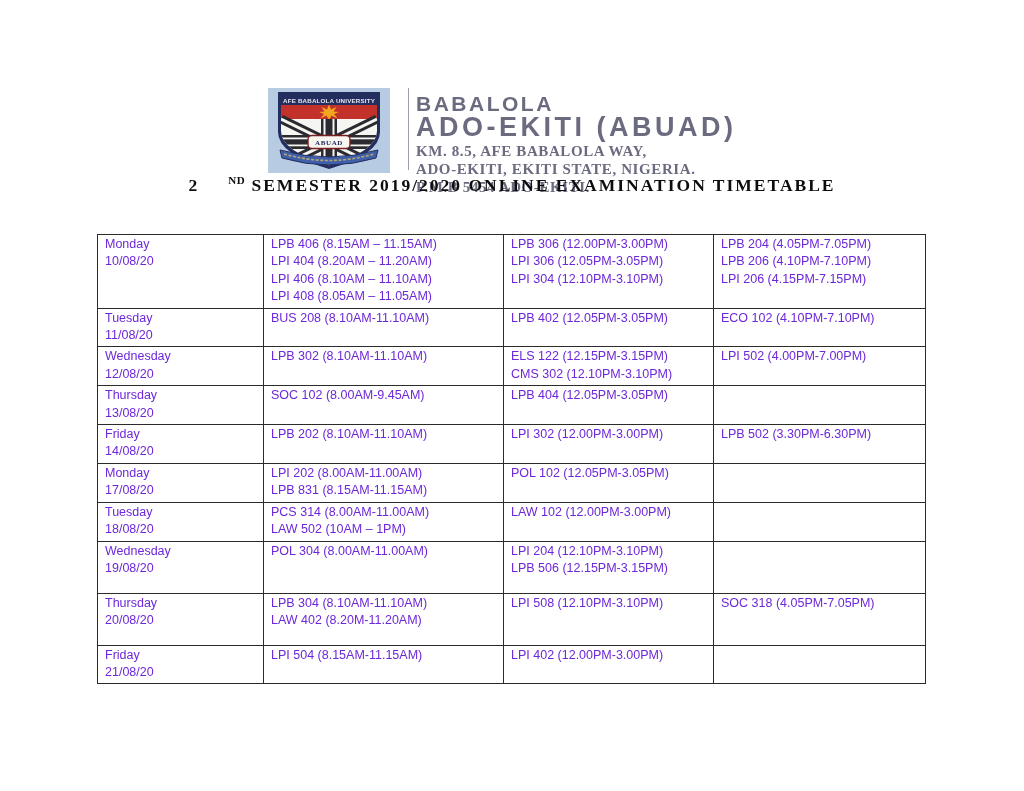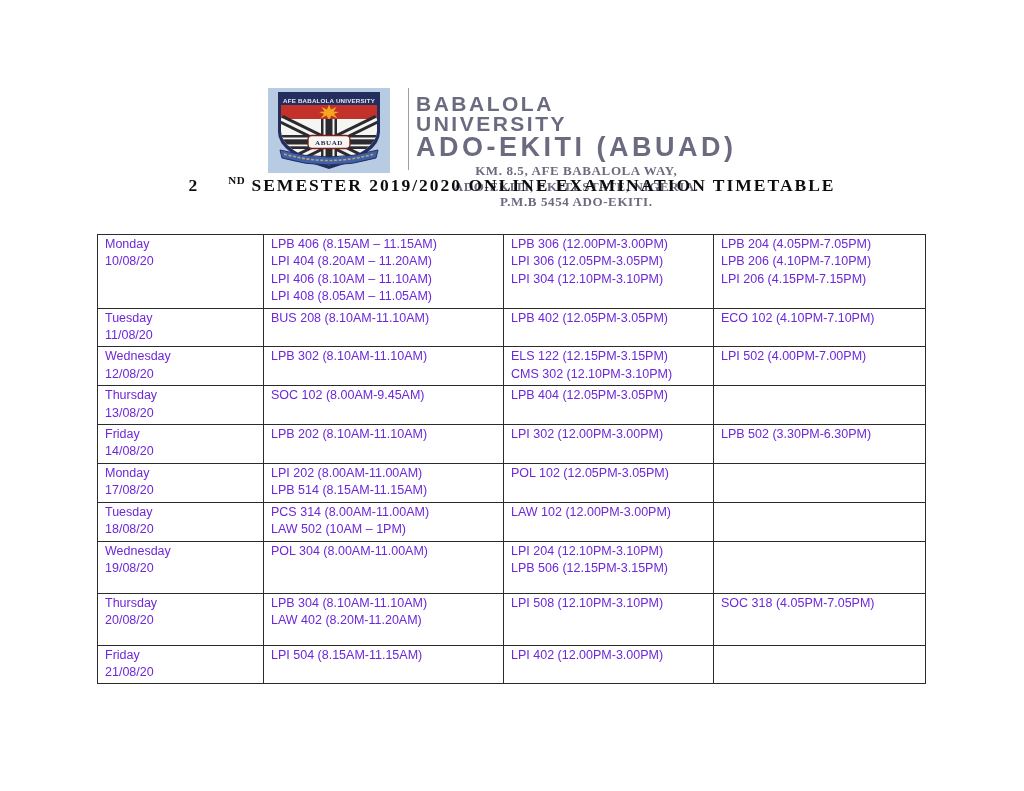--- a/index.html
+++ b/index.html
@@ -34,24 +34,23 @@
   .wordmark-line.big {
     font-size: 27px;
     letter-spacing: 3.5px;
     padding-top: 9px;
   }
   .address {
     margin-top: 7px;
     font-family: "Liberation Serif", serif;
     font-weight: bold;
     color: #6b6b80;
-    font-size: 13px;
+    font-size: 15px;
     line-height: 1.18;
     letter-spacing: 0.6px;
-    text-align: center;
   }
 
   
   .doc-title {
     position: absolute; top: 174px; left: 0; width: 100%;
     text-align: center;
     font-family: "Liberation Serif", serif;
     font-weight: bold;
     font-size: 17.5px;
     letter-spacing: 2px;
@@ -141,21 +140,20 @@
       </g>
 
       <path d="M12,62 Q61,76 110,62 L108,70 Q61,84 14,70 Z" fill="#3f5fa8" stroke="#232d5e" stroke-width="1"></path>
       <path d="M16,66 Q61,79 106,66" stroke="#c9b36a" stroke-width="1.6" fill="none" stroke-dasharray="3 1.6" opacity="0.85"></path>
     </svg>
 
     <div class="brand-divider"></div>
 
     <div class="wordmark-block">
       <div class="wordmark-line">BABALOLA</div>
-      <div class="wordmark-line">UNIVERSITY</div>
       <div class="wordmark-line big">ADO-EKITI (ABUAD)</div>
       <div class="address">
         <div>KM. 8.5, AFE BABALOLA WAY,</div>
         <div>ADO-EKITI, EKITI STATE, NIGERIA.</div>
         <div>P.M.B 5454 ADO-EKITI.</div>
       </div>
     </div>
   </div>
 
   <div class="doc-title"><span>2</span><sup>ND</sup><span> SEMESTER 2019/2020 ONLINE EXAMINATION TIMETABLE</span></div>
@@ -251,21 +249,21 @@
               <div>LPB 502 (3.30PM-6.30PM)</div>
             </td>
           </tr>
           <tr>
             <td>
               <div>Monday</div>
               <div>17/08/20</div>
             </td>
             <td>
               <div>LPI 202 (8.00AM-11.00AM)</div>
-              <div>LPB 514 (8.15AM-11.15AM)</div>
+              <div>LPB 831 (8.15AM-11.15AM)</div>
             </td>
             <td>
               <div>POL 102 (12.05PM-3.05PM)</div>
             </td>
             <td></td>
           </tr>
           <tr>
             <td>
               <div>Tuesday</div>
               <div>18/08/20</div>

